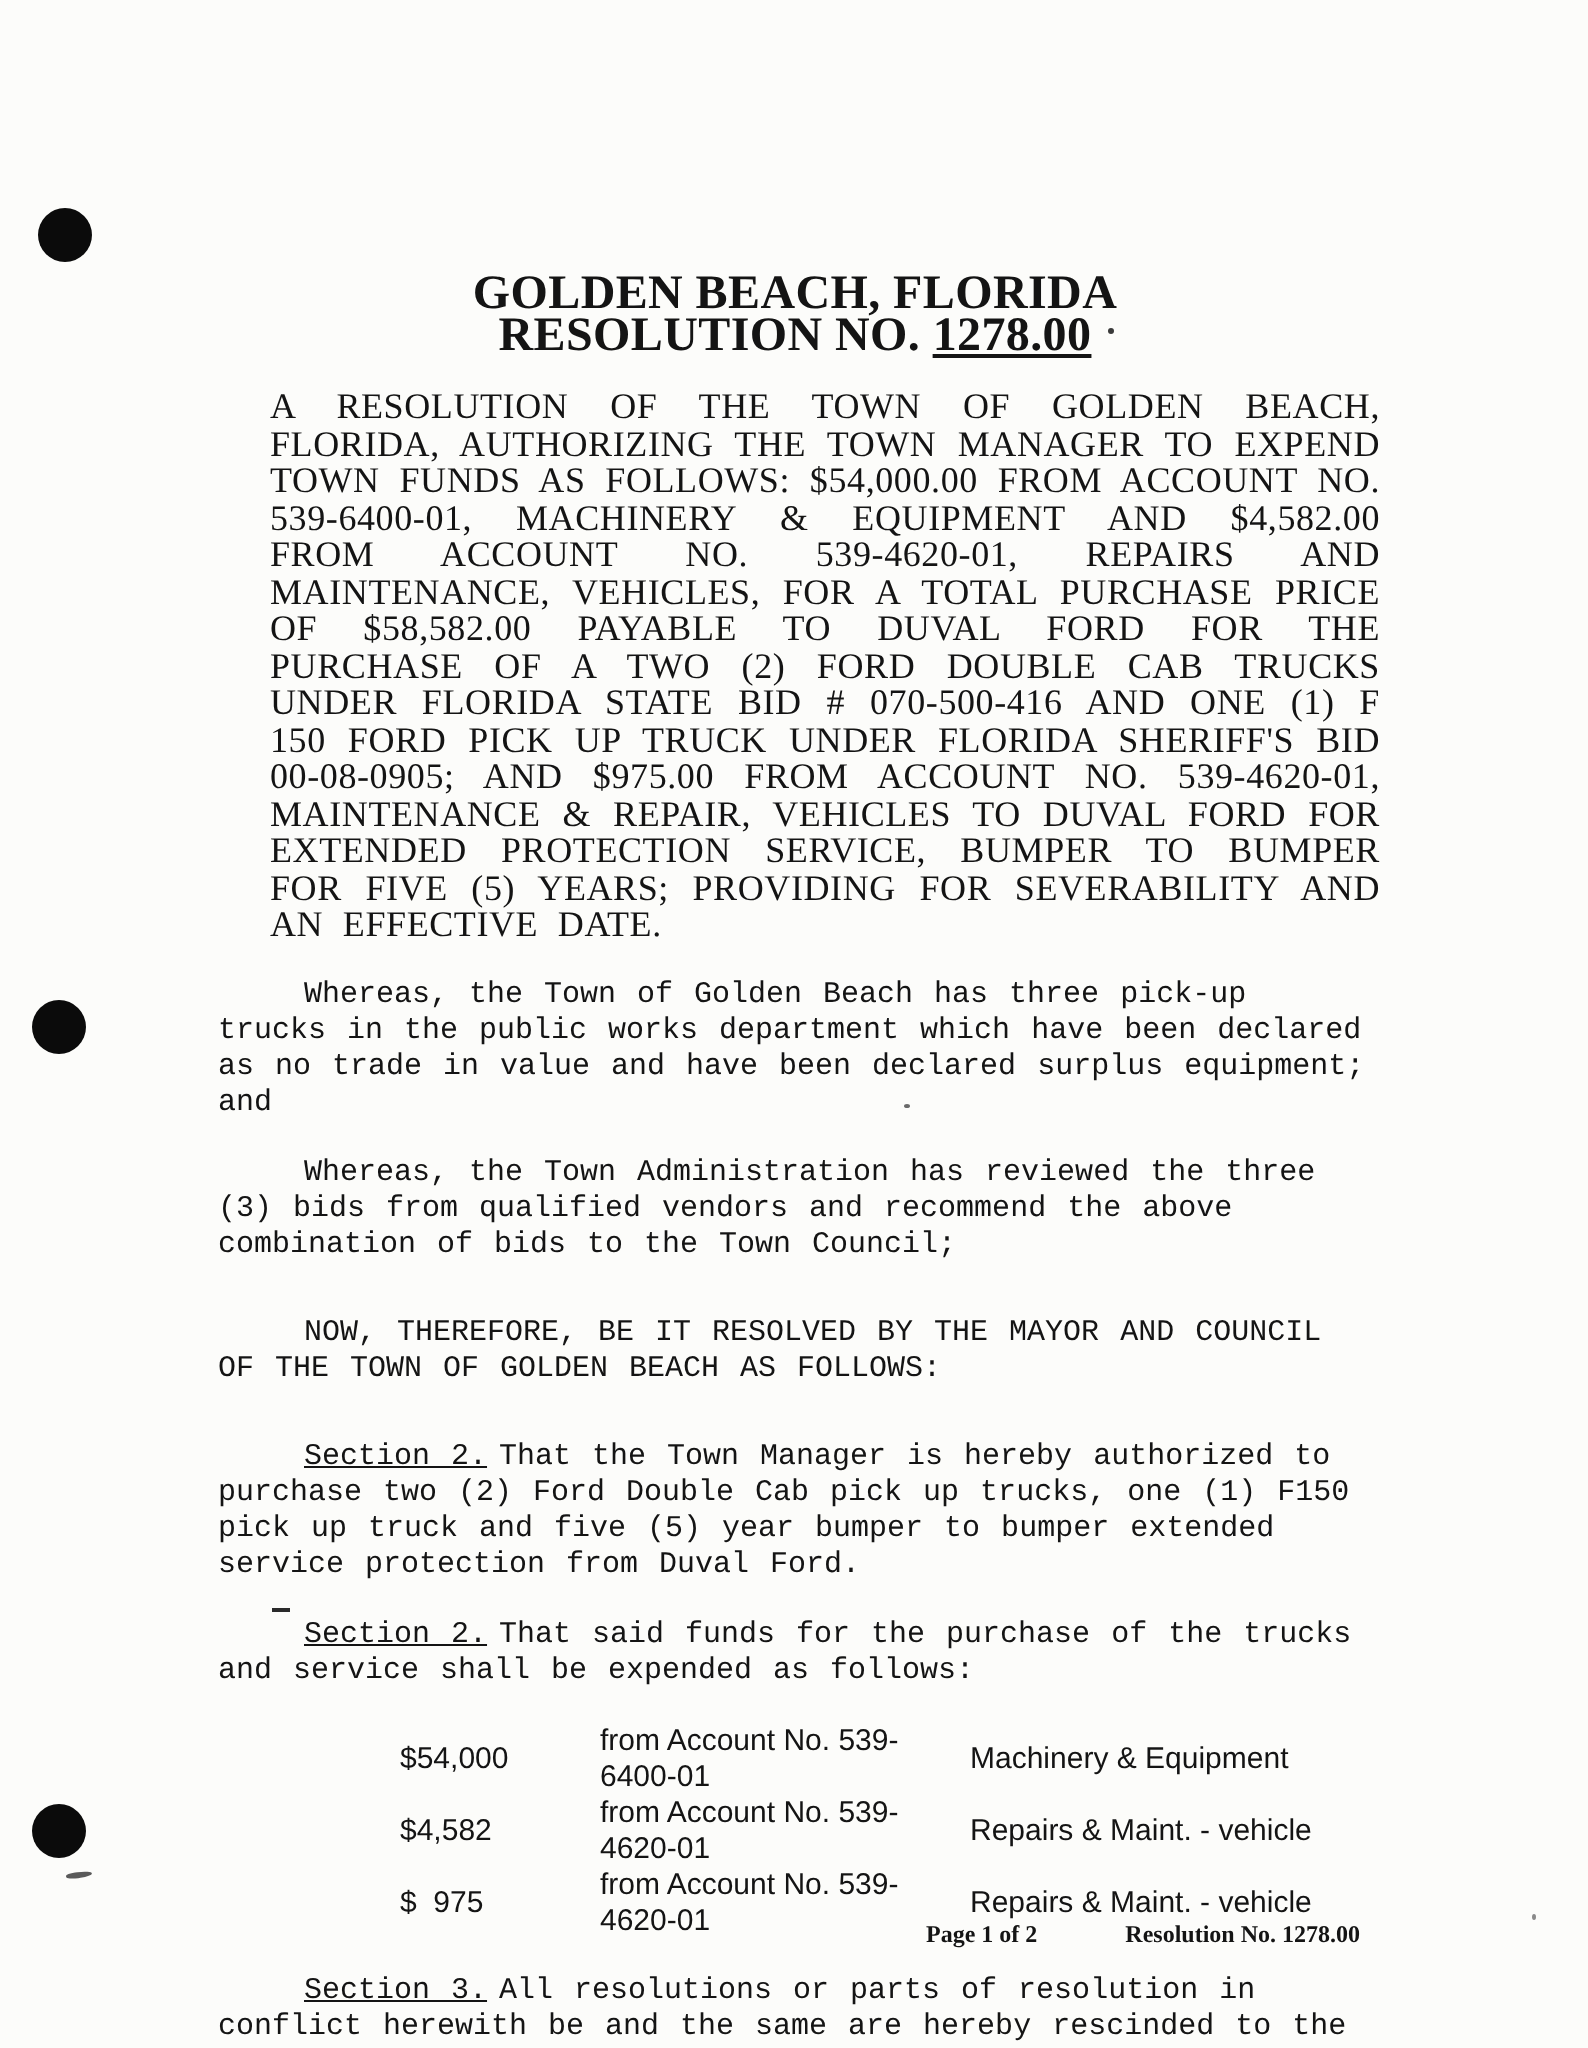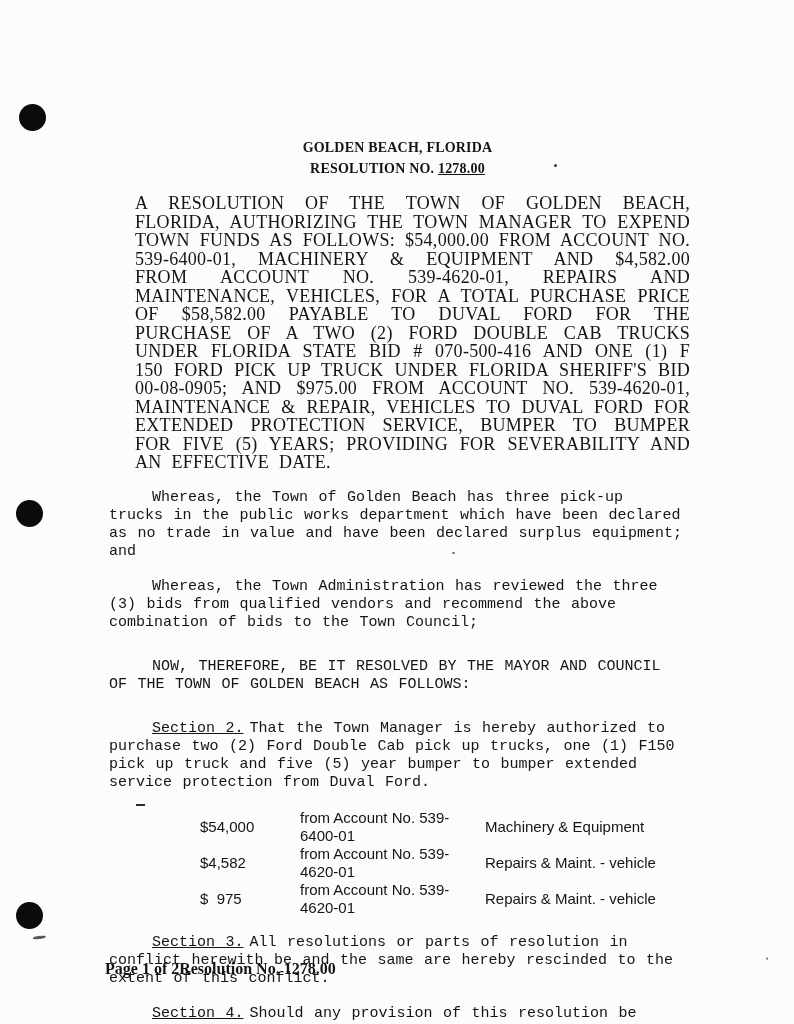--- a/index.html
+++ b/index.html
@@ -24,21 +24,21 @@
   .content {
     position:absolute;
     left:105px; top:137px;
     width:585px;
   }
 
   .doc-title {
     text-align:center;
     font-family:"Liberation Serif", serif;
     font-weight:bold;
-    font-size:14px;
+    font-size:24px;
     line-height:21px;
     letter-spacing:0.2px;
   }
   .underlined { text-decoration:underline;text-align:center; }
 
   .summary {
     margin:15px 0 0 30px;
     width:555px;
     font-family:"Liberation Serif", serif;
     font-weight:normal;
@@ -70,24 +70,25 @@
   .funds-row { display:flex;align-items:center; }
   .fund-amount { width:100px; white-space:pre; }
   .fund-source { width:185px; }
   .fund-category { }
 
   .footer {
     position:absolute;
     left:105px; top:960px;
     width:575px;
     display:flex;
-    justify-content:flex-start;
+    justify-content:flex-end;
     font-family:"Liberation Serif", serif;
     font-weight:bold;
-    font-size:16px;
+    font-size:12px;
+    gap:44px;
   }
 
   .artifact { position:absolute; background:#3a3a3a; border-radius:50%; }
   #artifact-title-dot   { left:554px; top:164px; width:3px; height:3px; }
   #artifact-mid-dot     { left:452px; top:552px; width:3px; height:2px; background:#6a6a6a; }
   #artifact-dash        { left:136px; top:804px; width:9px; height:2px; border-radius:0; background:#2a2a2a; }
   #artifact-squiggle    { left:33px;  top:936px; width:13px; height:3px; border-radius:40% 60% 50% 50%; background:#5a5a5a; transform:rotate(-8deg); }
   #artifact-speck       { left:766px; top:957px; width:2px; height:3px; background:#8a8a8a; }
 </style>
 </head>
@@ -109,20 +110,21 @@
     <p class="summary">A RESOLUTION OF THE TOWN OF GOLDEN BEACH, FLORIDA, AUTHORIZING THE TOWN MANAGER TO EXPEND TOWN FUNDS AS FOLLOWS: $54,000.00 FROM ACCOUNT NO. 539-6400-01, MACHINERY &amp; EQUIPMENT AND $4,582.00 FROM ACCOUNT NO. 539-4620-01, REPAIRS AND MAINTENANCE, VEHICLES, FOR A TOTAL PURCHASE PRICE OF $58,582.00 PAYABLE TO DUVAL FORD FOR THE PURCHASE OF A TWO (2) FORD DOUBLE CAB TRUCKS UNDER FLORIDA STATE BID # 070-500-416 AND ONE (1) F 150 FORD PICK UP TRUCK UNDER FLORIDA SHERIFF'S BID 00-08-0905; AND $975.00 FROM ACCOUNT NO. 539-4620-01, MAINTENANCE &amp; REPAIR, VEHICLES TO DUVAL FORD FOR EXTENDED PROTECTION SERVICE, BUMPER TO BUMPER FOR FIVE (5) YEARS; PROVIDING FOR SEVERABILITY AND AN EFFECTIVE DATE.</p>
 
     <p class="body-para">Whereas, the Town of Golden Beach has three pick-up trucks in the public works department which have been declared as no trade in value and have been declared surplus equipment; and</p>
 
     <p class="body-para">Whereas, the Town Administration has reviewed the three (3) bids from qualified vendors and recommend the above combination of bids to the Town Council;</p>
 
     <p class="body-para mt-lg">NOW, THEREFORE, BE IT RESOLVED BY THE MAYOR AND COUNCIL OF THE TOWN OF GOLDEN BEACH AS FOLLOWS:</p>
 
     <p class="body-para mt-lg"><span class="sec-label">Section 2.</span><span>That the Town Manager is hereby authorized to purchase two (2) Ford Double Cab pick up trucks, one (1) F150 pick up truck and five (5) year bumper to bumper extended service protection from Duval Ford.</span></p>
 
+    <p class="body-para"><span class="sec-label">Section 2.</span><span>That said funds for the purchase of the trucks and service shall be expended as follows:</span></p>
 
     <div class="funds-table">
       <div class="funds-row">
         <span class="fund-amount">$54,000</span>
         <span class="fund-source">from Account No. 539-6400-01</span>
         <span class="fund-category">Machinery &amp; Equipment</span>
       </div>
       <div class="funds-row">
         <span class="fund-amount">$4,582</span>
         <span class="fund-source">from Account No. 539-4620-01</span>

